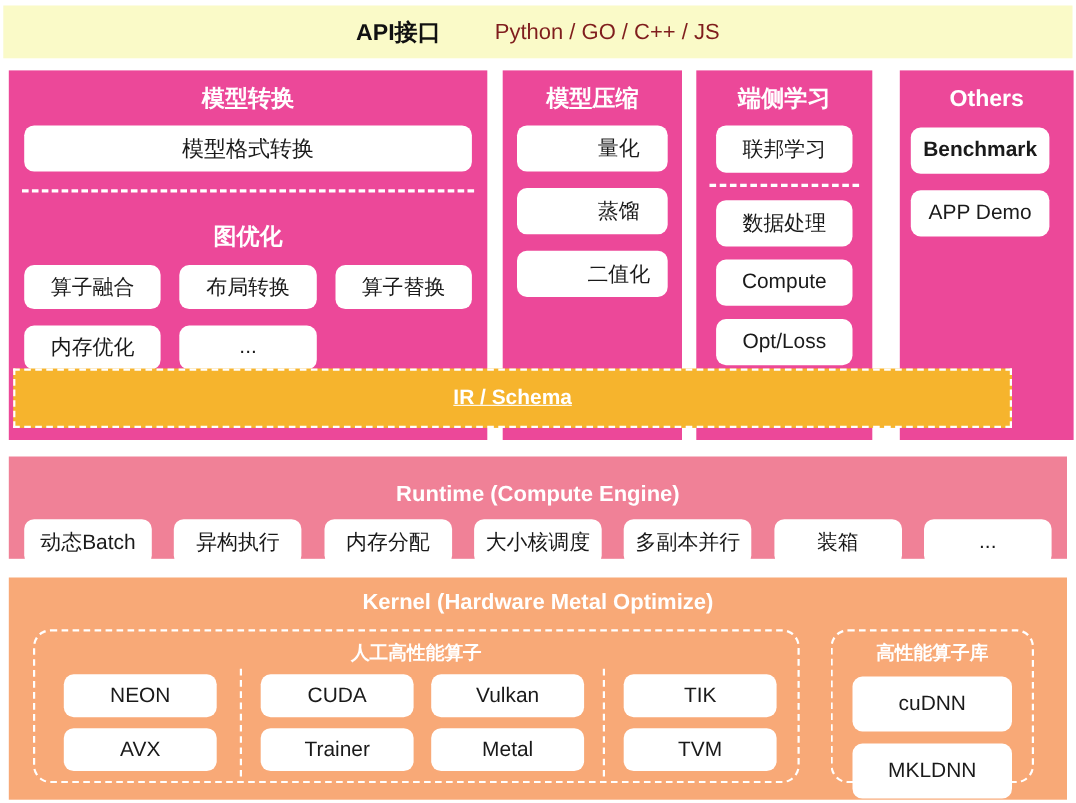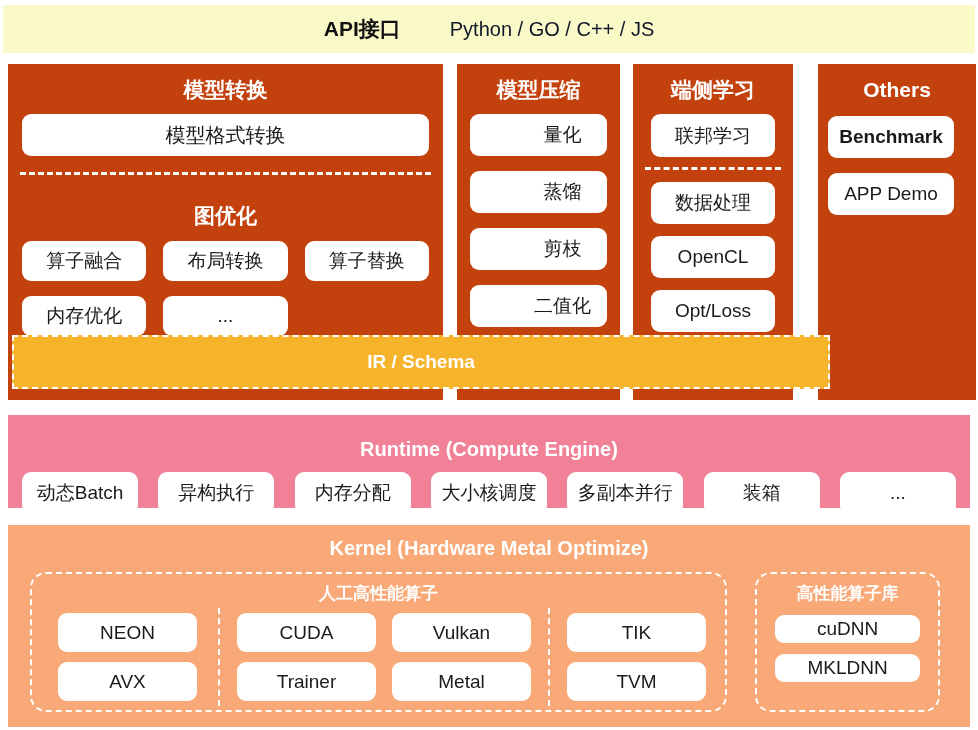--- a/index.html
+++ b/index.html
@@ -6,24 +6,24 @@
   .page {
     position:relative; width:978px; height:730px; background:#ffffff;
     font-family:"Liberation Sans","DejaVu Sans",sans-serif; overflow:hidden;
   }
   
   .banner {
     position:absolute; left:3px; top:5px; width:972px; height:48px;
     background:#fafac8; display:flex; align-items:center; justify-content:center; gap:9px;
   }
   .banner-bold { font-weight:bold; font-size:21px; color:#111; }
-  .banner-rest { font-size:20px; color:#0f172a;margin-left:40px; }
+  .banner-rest { font-size:20px; color:#7f1d1d;margin-left:40px; }
 
   
-  .panel { position:absolute; top:64px; height:336px; background:#c2410c; }
+  .panel { position:absolute; top:64px; height:336px; background:#ec4899; }
   .panel-conversion  { left:8px;   width:435px; }
   .panel-compression { left:457px; width:163px; }
   .panel-learning    { left:633px; width:160px; }
   .panel-others      { left:818px; width:158px; }
 
   .panel-title { margin-top:13px; text-align:center; color:#fff; font-weight:bold; font-size:21px; line-height:26px; }
   .sub-title   { margin-top:28px; text-align:center; color:#fff; font-weight:bold; font-size:21px; line-height:26px; }
 
   .wbox {
     background:#fff; border-radius:9px; display:flex; align-items:center; justify-content:center;
@@ -40,24 +40,24 @@
 
   .panel-learning .wbox { margin:12px 18px 0; height:42px; }
   .panel-learning .wbox.first { margin-top:11px; height:43px; }
   .panel-learning .dash-sep { margin:10px 12px 0; }
 
   .panel-others .wbox { margin:15px 22px 0 10px; height:42px; }
   .panel-others .wbox.first { margin-top:13px;font-weight:bold; }
 
   
   .ir-bar {
-    position:absolute; left:12px; top:335px; width:818px; height:54px; box-sizing:border-box;
+    position:absolute; left:12px; top:335px; width:908px; height:54px; box-sizing:border-box;
     background:#f6b42d; border:2px dashed #fff; z-index:5;
     display:flex; align-items:center; justify-content:center;
-    color:#fff; font-weight:bold; font-size:19px;
+    color:#fff; font-weight:bold; font-size:19px;text-decoration:underline;
   }
 
   
   .runtime { position:absolute; left:8px; top:415px; width:962px; height:93px; background:#f08197; }
   .section-title { padding-top:22px; text-align:center; color:#fff; font-weight:bold; font-size:20px; line-height:24px; }
   .runtime-row { display:flex; justify-content:space-between; padding:0 14px; margin-top:11px; }
   .runtime-row .wbox { width:116px; height:42px; font-size:19px; }
 
   
   .kernel { position:absolute; left:8px; top:525px; width:962px; height:202px; background:#f8a977; }
@@ -69,21 +69,21 @@
   .dash-box.manual { left:22px; width:697px; }
   .dash-box.libs   { left:747px; width:185px; }
   .dash-box-title { text-align:center; color:#fff; font-weight:bold; font-size:17px; margin-top:9px; line-height:21px; }
 
   .manual .col { position:absolute; top:39px; width:139px; display:flex; flex-direction:column; gap:10px; }
   .manual .col .wbox { height:39px; }
   .col-1 { left:26px;justify-content:space-between; } .col-2 { left:205px; } .col-3 { left:360px; } .col-4 { left:535px; }
   .vdiv { position:absolute; top:34px; height:98px; width:0; border-left:2px dashed #fff; }
   .vdiv-1 { left:186px; } .vdiv-2 { left:516px; }
 
-  .libs .wbox { margin:11px 18px 0; height:28px; }
+  .libs .wbox { margin:11px 18px 0; height:50px; }
 </style>
 </head>
 <body>
 
 <div class="page">
 
   <div class="banner">
     <span class="banner-bold">API接口</span>
     <span class="banner-rest">Python / GO / C++ / JS</span>
   </div>
@@ -99,30 +99,29 @@
       <div class="wbox">算子替换</div>
       <div class="wbox">内存优化</div>
       <div class="wbox">...</div>
     </div>
   </div>
 
   <div class="panel panel-compression">
     <div class="panel-title">模型压缩</div>
     <div class="wbox first">量化</div>
     <div class="wbox">蒸馏</div>
-    <div class="wbox">剪枝</div>
     <div class="wbox">二值化</div>
   </div>
 
   <div class="panel panel-learning">
     <div class="panel-title">端侧学习</div>
     <div class="wbox first">联邦学习</div>
     <div class="dash-sep"></div>
     <div class="wbox">数据处理</div>
-    <div class="wbox">OpenCL</div>
+    <div class="wbox">Compute</div>
     <div class="wbox">Opt/Loss</div>
   </div>
 
   <div class="panel panel-others">
     <div class="panel-title">Others</div>
     <div class="wbox first">Benchmark</div>
     <div class="wbox">APP Demo</div>
   </div>
 
   <div class="ir-bar">

